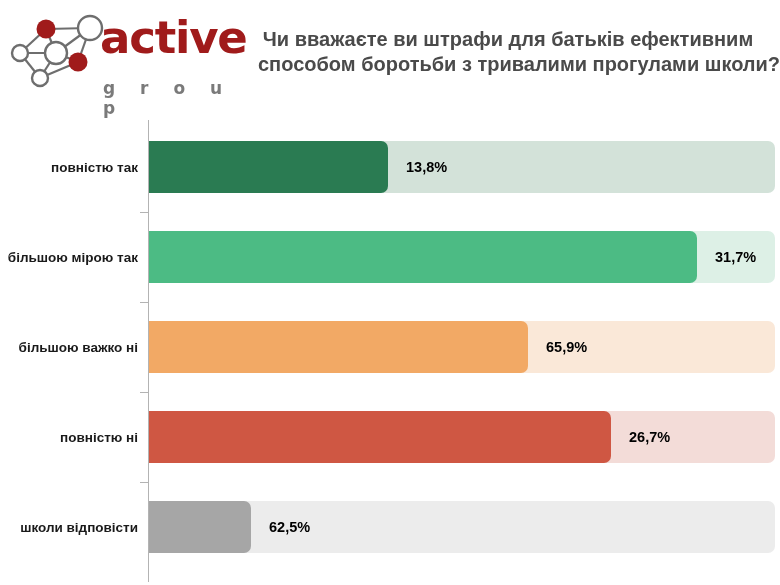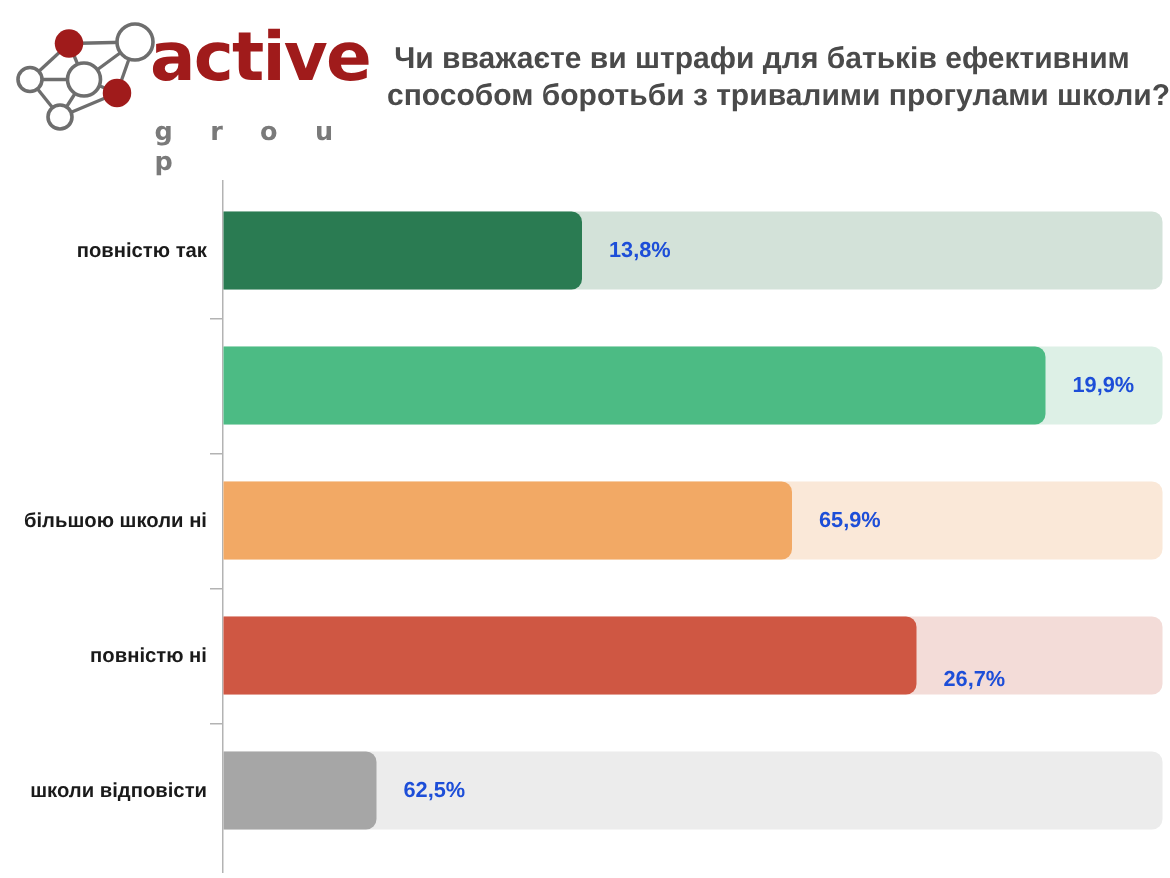--- a/index.html
+++ b/index.html
@@ -151,21 +151,21 @@
     height: 52px;
     border-radius: 0 7px 7px 0;
   }
 
   .bar-value {
     position: absolute;
     top: 50%;
     transform: translateY(-50%);
     font-size: 14.5px;
     font-weight: bold;
-    color: #1d4ed8;
+    color: #000000;
     white-space: nowrap;
   }
 </style>
 </head>
 <body>
 
 <div id="header">
 
   <div id="logo">
 
@@ -215,35 +215,36 @@
       <div class="axis-tick" style="top: 378px;"></div>
     </div>
   <div id="bars">
       <div class="bar-row" style="top: 18px;">
         <div class="cat-label">повністю так</div>
         <div class="bar-track" style="background: rgb(211, 226, 217);"></div>
         <div class="bar-fill" style="width: 239px; background: rgb(42, 123, 82);"></div>
         <div class="bar-value" style="left: 406px;">13,8%</div>
       </div>
       <div class="bar-row" style="top: 108px;">
+        <div class="cat-label">більшою мірою так</div>
         <div class="bar-track" style="background: rgb(221, 240, 230);"></div>
         <div class="bar-fill" style="width: 548px; background: rgb(76, 187, 132);"></div>
-        <div class="bar-value" style="left: 715px;">19,9%</div>
+        <div class="bar-value" style="left: 715px;">31,7%</div>
       </div>
       <div class="bar-row" style="top: 198px;">
-        <div class="cat-label">більшою школи ні</div>
+        <div class="cat-label">більшою важко ні</div>
         <div class="bar-track" style="background: rgb(250, 232, 216);"></div>
         <div class="bar-fill" style="width: 379px; background: rgb(242, 169, 101);"></div>
         <div class="bar-value" style="left: 546px;">65,9%</div>
       </div>
       <div class="bar-row" style="top: 288px;">
         <div class="cat-label">повністю ні</div>
         <div class="bar-track" style="background: rgb(243, 220, 216);"></div>
         <div class="bar-fill" style="width: 462px; background: rgb(207, 87, 67);"></div>
-        <div class="bar-value" style="left: 629px; margin-top: 16px;">26,7%</div>
+        <div class="bar-value" style="left: 629px;">26,7%</div>
       </div>
       <div class="bar-row" style="top: 378px;">
         <div class="cat-label">школи відповісти</div>
         <div class="bar-track" style="background: rgb(236, 236, 236);"></div>
         <div class="bar-fill" style="width: 102px; background: rgb(166, 166, 166);"></div>
         <div class="bar-value" style="left: 269px;">62,5%</div>
       </div>
     </div>
 </div>
 

